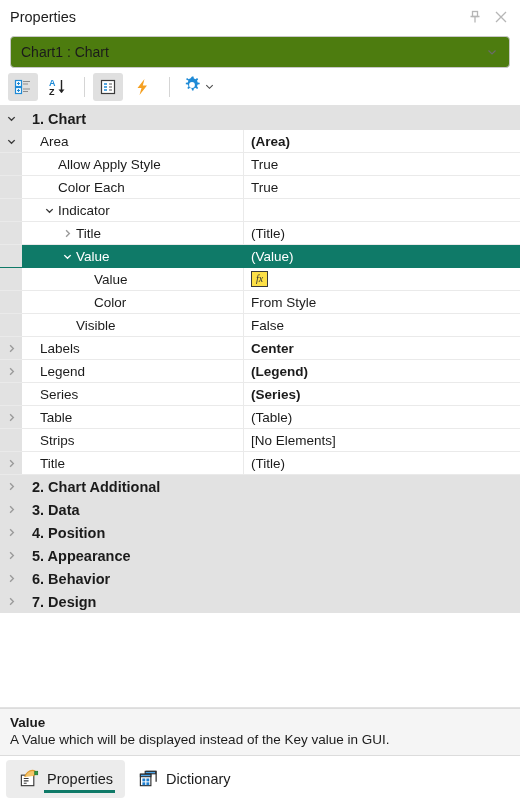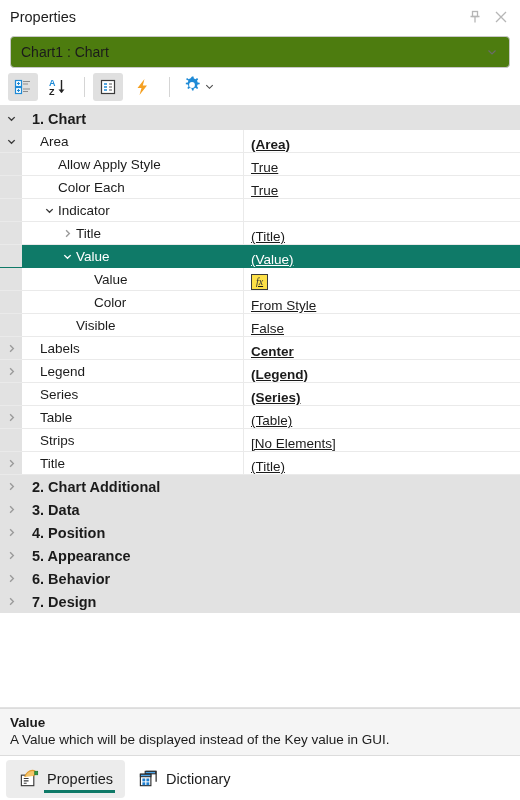--- a/index.html
+++ b/index.html
@@ -153,25 +153,24 @@
     display: flex;
     align-items: center;
     border-right: 1px solid #eaeaea;
     box-sizing: border-box;
     overflow: hidden;
     white-space: nowrap;
   }
   .val-cell {
     flex: 1;
     display: flex;
-    align-items: flex-end;
+    align-items: center;
     padding-left: 7px;
     overflow: hidden;
     white-space: nowrap;
-    text-decoration: underline;
   }
   .twisty {
     width: 18px;
     min-width: 18px;
     display: flex;
     align-items: center;
     justify-content: center;
     color: #9a9a9a;
   }
   .twisty.dark { color: #3a3a3a; }

